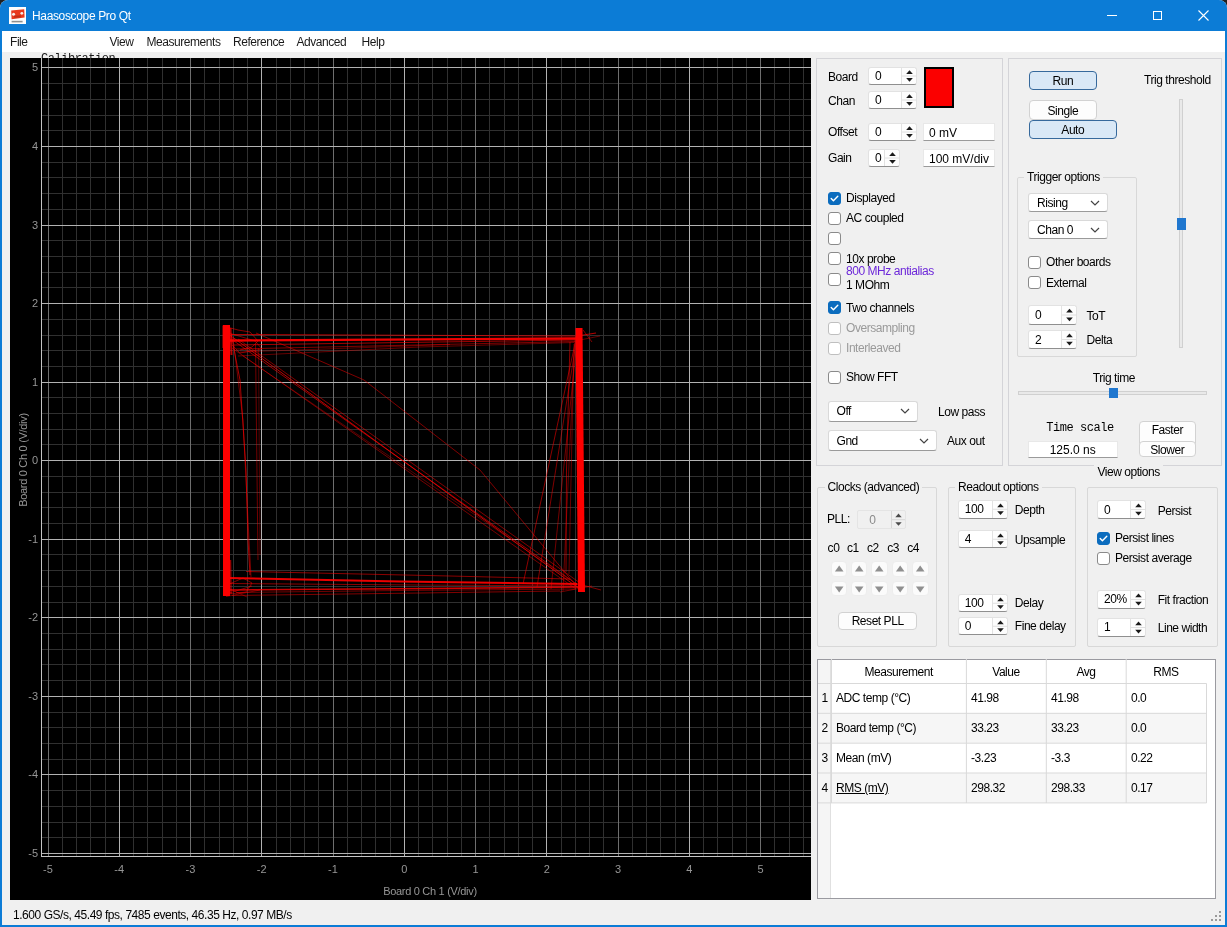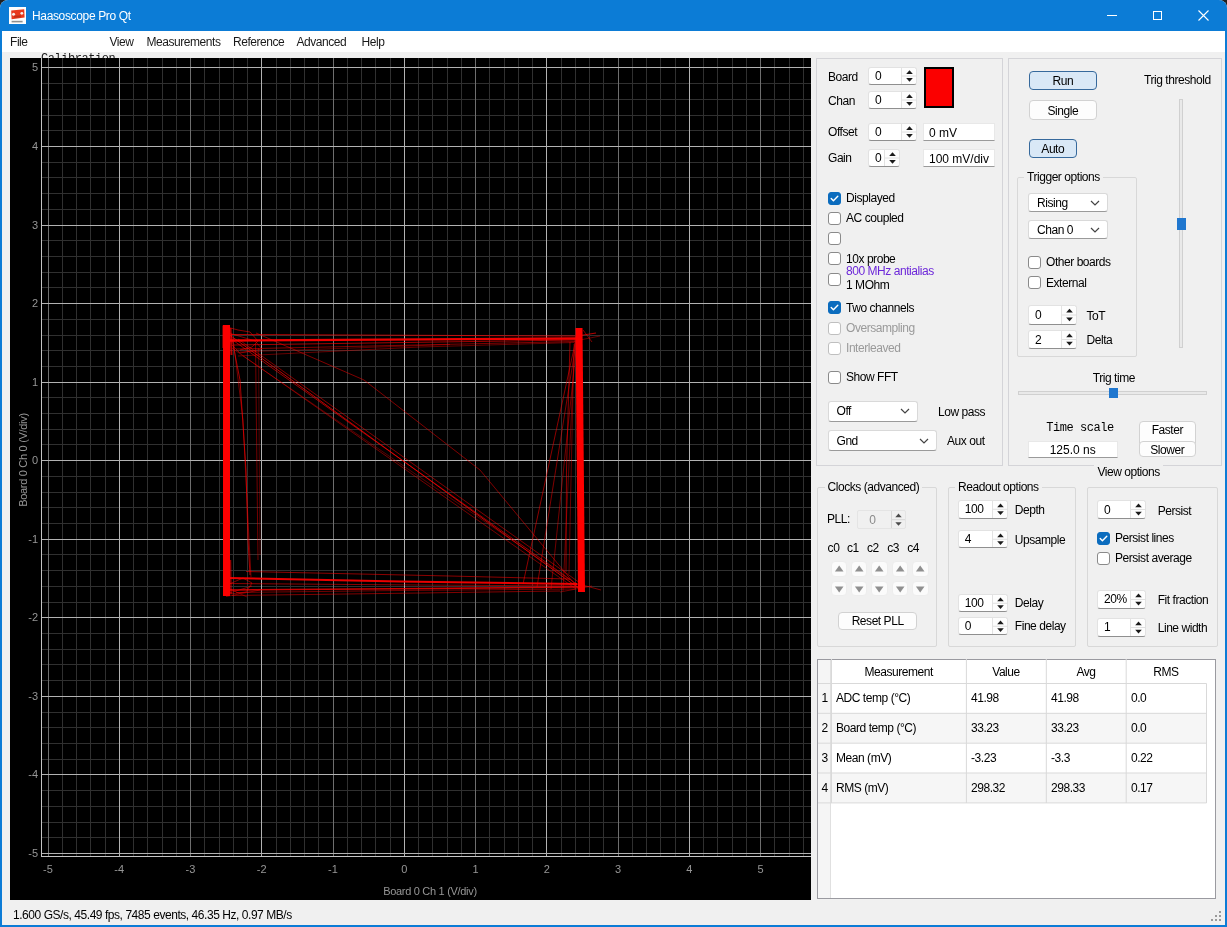--- a/index.html
+++ b/index.html
@@ -197,21 +197,21 @@
     <div class="lbl" style="left:938px;top:404.5px;">Low pass</div>
     <div class="combo" style="left:827.5px;top:430.3px;width:109px;height:21px;">
       <span style="position:absolute;left:8px;top:50%;transform:translateY(-50%);">Gnd</span>
       <svg style="position:absolute;right:7px;top:50%;margin-top:-3px" width="10" height="6" viewBox="0 0 10 6">
         <path d="M1,1 L5,5 L9,1" stroke="#444" stroke-width="1.2" fill="none"></path>
       </svg>
     </div>
     <div class="lbl" style="left:947px;top:434px;">Aux out</div>
     <div class="btn blue" style="left:1028.8px;top:70.7px;width:68px;height:19.5px;padding-top:2px;">Run</div>
     <div class="btn" style="left:1028.8px;top:100.1px;width:68px;height:20px;padding-top:2.5px;">Single</div>
-    <div class="btn blue" style="left:1028.8px;top:139px;width:48px;height:19.3px;padding-top:2px;">Auto</div>
+    <div class="btn blue" style="left:1028.8px;top:120px;width:88px;height:19.3px;padding-top:2px;">Auto</div>
     <div class="lbl" style="left:1144px;top:72.5px;">Trig threshold</div>
     <div class="abs" style="left:1179.2px;top:99px;width:3.5px;height:249px;background:#e9e9e9;border:1px solid #d0d0d0;"></div>
     <div class="abs" style="left:1176.9px;top:218.2px;width:9px;height:12px;background:#2077cf;"></div>
     <div class="group" style="left:1017px;top:176.5px;width:120px;height:180px;"></div>
     <div class="gtitle" style="left:1024px;top:169.5px;">Trigger options</div>
     <div class="combo" style="left:1028px;top:193.4px;width:79.5px;height:19px;">
       <span style="position:absolute;left:8px;top:50%;transform:translateY(-50%);">Rising</span>
       <svg style="position:absolute;right:7px;top:50%;margin-top:-3px" width="10" height="6" viewBox="0 0 10 6">
         <path d="M1,1 L5,5 L9,1" stroke="#444" stroke-width="1.2" fill="none"></path>
       </svg>
@@ -403,21 +403,21 @@
     <div class="lbl" style="left:836px;top:721.25px;">Board temp (°C)</div>
     <div class="lbl" style="left:971px;top:721.25px;">33.23</div>
     <div class="lbl" style="left:1051px;top:721.25px;">33.23</div>
     <div class="lbl" style="left:1131px;top:721.25px;">0.0</div>
     <div class="lbl" style="left:824.5px;top:751.1px;transform:translateX(-50%);">3</div>
     <div class="lbl" style="left:836px;top:751.1px;">Mean (mV)</div>
     <div class="lbl" style="left:971px;top:751.1px;">-3.23</div>
     <div class="lbl" style="left:1051px;top:751.1px;">-3.3</div>
     <div class="lbl" style="left:1131px;top:751.1px;">0.22</div>
     <div class="lbl" style="left:824.5px;top:780.95px;transform:translateX(-50%);">4</div>
-    <div class="lbl" style="left:836px;top:780.95px;">RMS (mV)</div>
+    <div class="lbl" style="left:836px;top:780.95px;text-decoration:underline;">RMS (mV)</div>
     <div class="lbl" style="left:971px;top:780.95px;">298.32</div>
     <div class="lbl" style="left:1051px;top:780.95px;">298.33</div>
     <div class="lbl" style="left:1131px;top:780.95px;">0.17</div>
 <div class="lbl" style="left:13px;top:907.5px;">1.600 GS/s, 45.49 fps, 7485 events, 46.35 Hz, 0.97 MB/s</div>
 <svg class="abs" style="left:1209px;top:909px" width="14" height="14" viewBox="0 0 14 14">
  <g fill="#9a9a9a">
         <rect x="10" y="10" width="2" height="2"></rect>
         <rect x="6" y="10" width="2" height="2"></rect>
         <rect x="2" y="10" width="2" height="2"></rect>
         <rect x="10" y="6" width="2" height="2"></rect>

